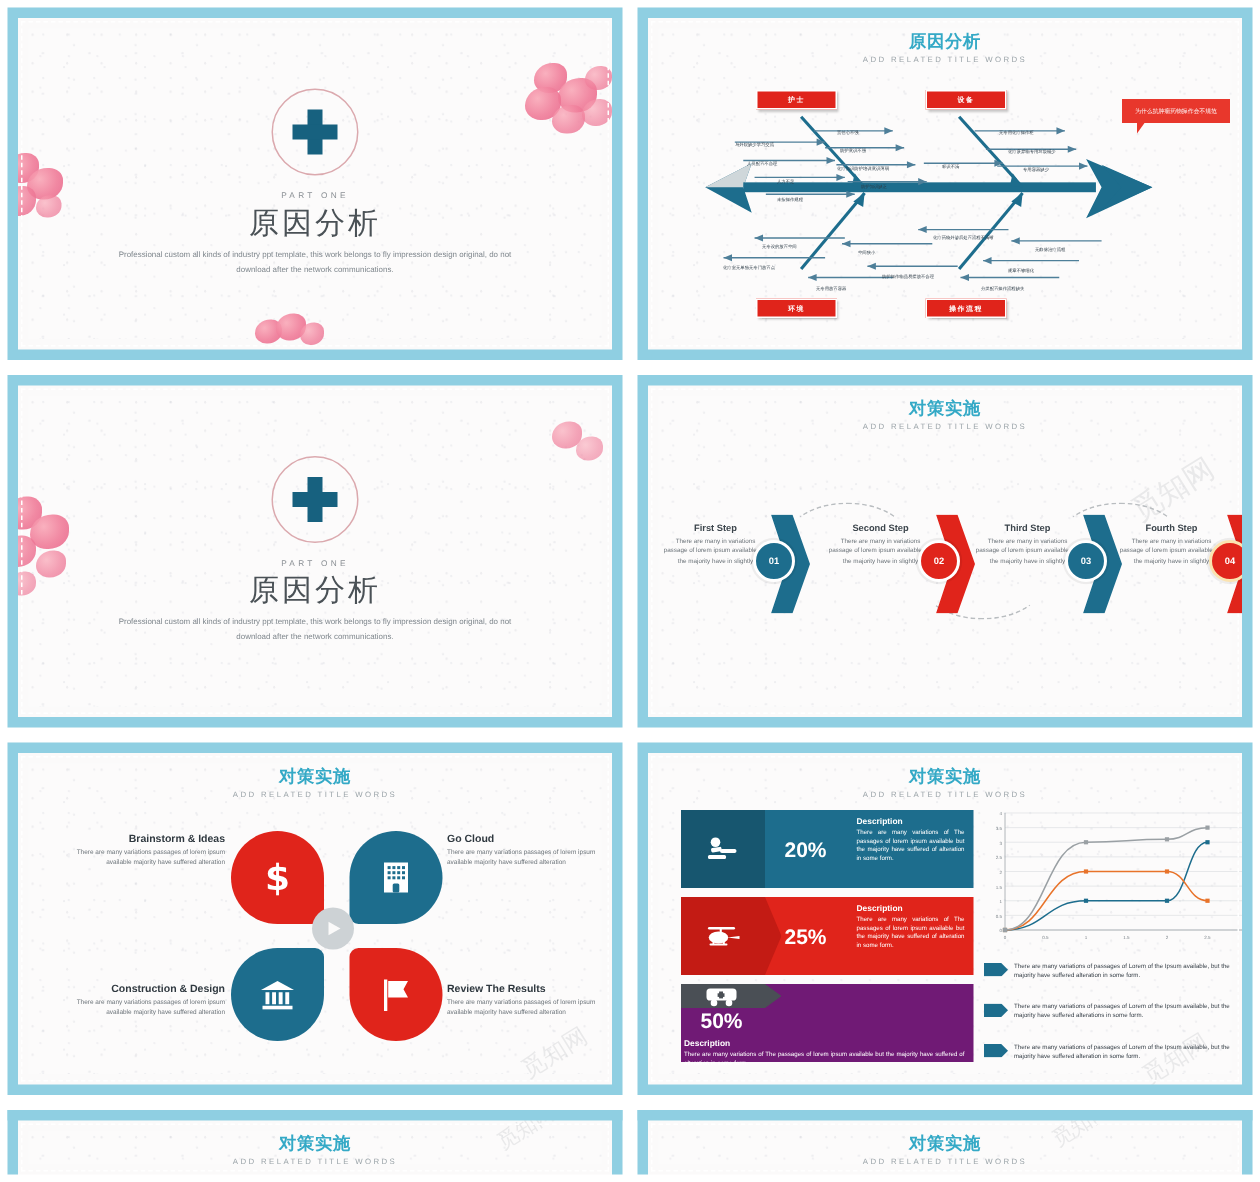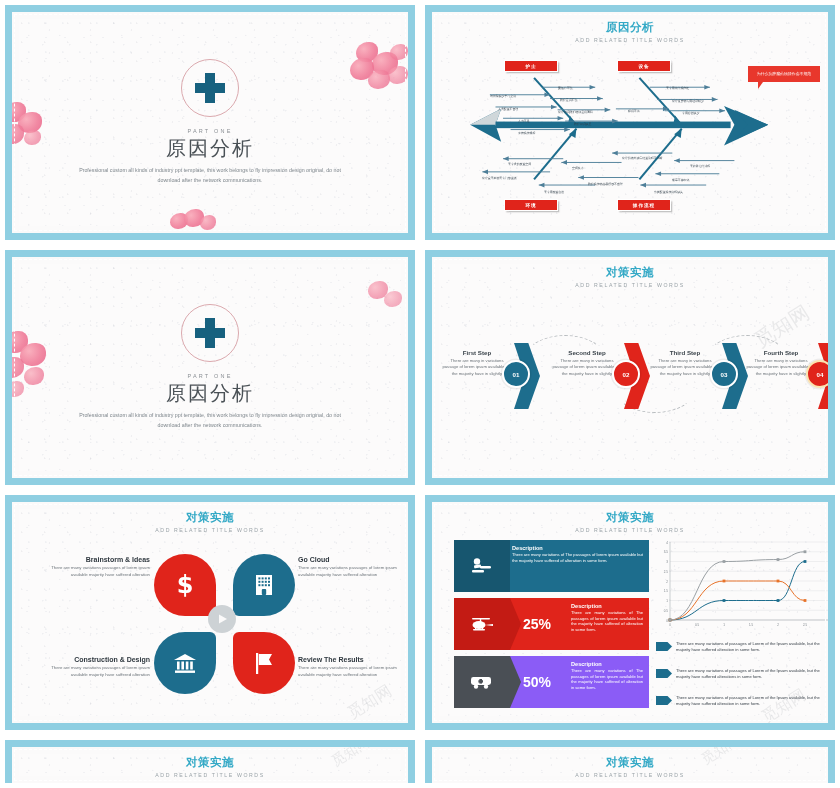--- a/index.html
+++ b/index.html
@@ -405,20 +405,21 @@
       <div class="prow" style="top:38px;background:#1d6d8d;">
         <div class="ico" style="background:#17566f;clip-path:polygon(0 0,100% 0,100% 100%,0 100%);position:relative;width:56px;">
           <svg width="24" height="18" viewBox="0 0 24 18">
               <circle cx="7" cy="4.5" r="3.2" fill="#fff"></circle>
               <rect x="4" y="8" width="7" height="3" rx="1" fill="#fff" transform="rotate(-8 7 9)"></rect>
               <rect x="10" y="9" width="11" height="2.6" rx="1.3" fill="#fff"></rect>
               <rect x="2" y="13" width="12" height="2.6" rx="1" fill="#fff"></rect>
             </svg>
           <div style="position:absolute;right:-11px;top:0;width:11px;height:100%;background:#17566f;clip-path:polygon(0 0,100% 50%,0 100%);"></div>
         </div>
+        <div class="pct" style="padding-left:13px;">20%</div>
         <div class="dsc">
           <h5>Description</h5>
           <p>There are many variations of The passages of lorem ipsum available but the majority have suffered of alteration in some form.</p>
         </div>
       </div>
 
       <div class="prow" style="top:96px;background:#e0241b;">
         <div class="ico" style="background:#c31b14;position:relative;width:56px;">
           <svg width="26" height="16" viewBox="0 0 26 16">
               <rect x="3" y="2" width="18" height="1.6" rx=".8" fill="#fff"></rect>
@@ -431,21 +432,21 @@
             </svg>
           <div style="position:absolute;right:-11px;top:0;width:11px;height:100%;background:#c31b14;clip-path:polygon(0 0,100% 50%,0 100%);"></div>
         </div>
         <div class="pct" style="padding-left:13px;">25%</div>
         <div class="dsc">
           <h5>Description</h5>
           <p>There are many variations of The passages of lorem ipsum available but the majority have suffered of alteration in some form.</p>
         </div>
       </div>
 
-      <div class="prow" style="top:154px;background:#8b5cf6;">
+      <div class="prow" style="top:154px;background:#701a75;flex-direction:column;">
         <div class="ico" style="background:#4a4f55;position:relative;width:56px;">
           <svg width="26" height="16" viewBox="0 0 26 16">
               <rect x="2" y="3" width="20" height="8" rx="2.4" fill="#fff"></rect>
               <rect x="10.4" y="5" width="2.6" height="4.6" fill="#4a4f55"></rect>
               <rect x="9.4" y="6.2" width="4.6" height="2.4" fill="#4a4f55"></rect>
               <circle cx="7" cy="12.6" r="2.2" fill="#fff"></circle>
               <circle cx="17" cy="12.6" r="2.2" fill="#fff"></circle>
             </svg>
           <div style="position:absolute;right:-11px;top:0;width:11px;height:100%;background:#4a4f55;clip-path:polygon(0 0,100% 50%,0 100%);"></div>
         </div>

